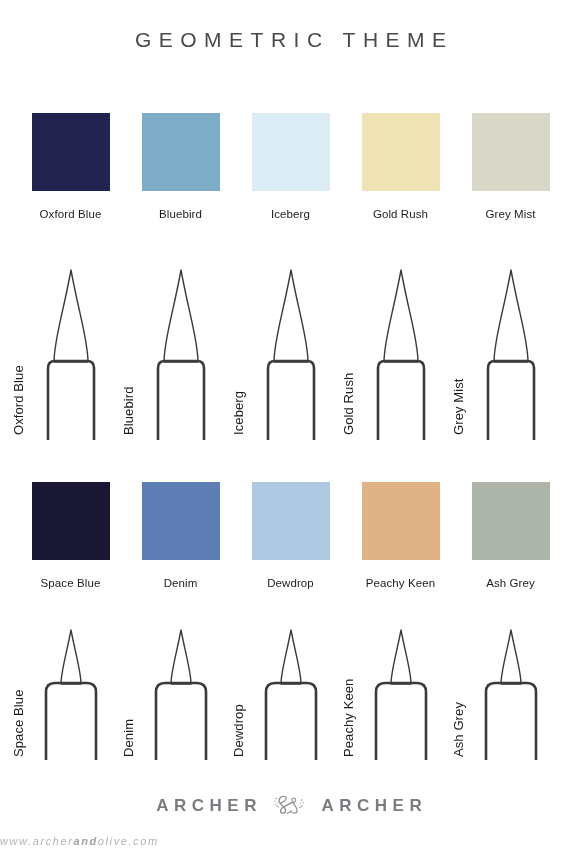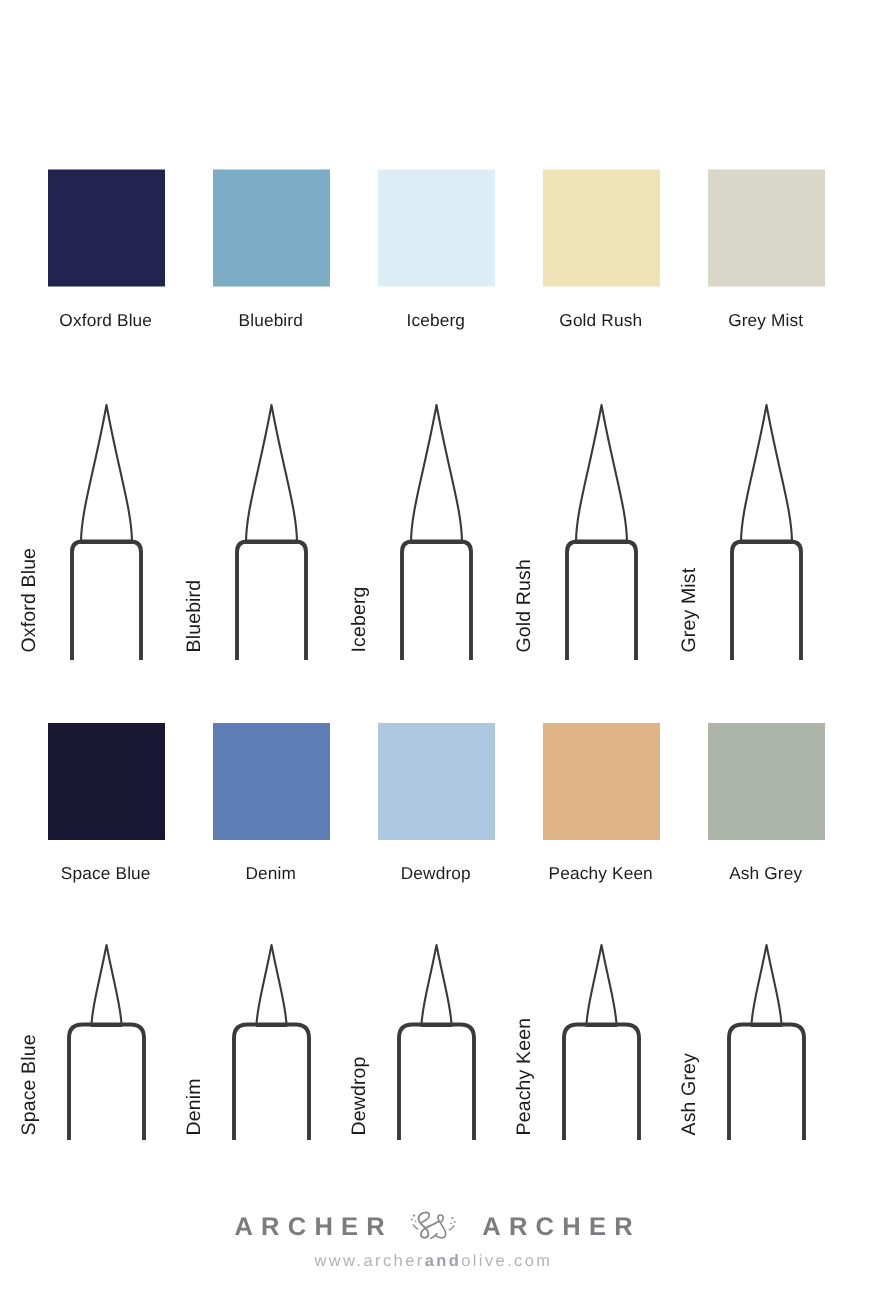--- a/index.html
+++ b/index.html
@@ -104,21 +104,20 @@
   .nib-svg { display: block; }
 
   
   .footer {
     position: absolute;
     left: 0;
     bottom: 18px;
     width: 578px;
     display: flex;
     flex-direction: column;
-    align-items: center;
   }
 
   .brand {
     display: flex;
     align-items: center;
     justify-content: center;
     gap: 10px;
   }
 
   .brand-word {
@@ -126,33 +125,35 @@
     font-weight: 700;
     letter-spacing: 5.5px;
     color: #7b7b80;
     text-indent: 5.5px;
     font-family: "Liberation Sans", sans-serif;
   }
 
   .brand-amp { display: block; }
 
   .brand-url {
-    margin-top: 2px;
+    margin-top: 14px;
     font-size: 11px;
     letter-spacing: 1.6px;
     color: #b3b3b8;
     font-family: "Liberation Sans", sans-serif;
+    font-style: italic;
   }
   .brand-url b { font-weight: 700; color: #a0a0a6; }
 </style>
 </head>
 <body>
 
 <div class="page">
 
+  <div class="title">GEOMETRIC THEME</div>
 
   <div class="swatch-row row1">
     <div class="swatch-cell">
       <span class="swatch-chip" style="background-color: rgb(35, 35, 80);"></span>
       <span class="swatch-label">Oxford Blue</span>
     </div>
     <div class="swatch-cell">
       <span class="swatch-chip" style="background-color: rgb(124, 172, 198);"></span>
       <span class="swatch-label">Bluebird</span>
     </div>

